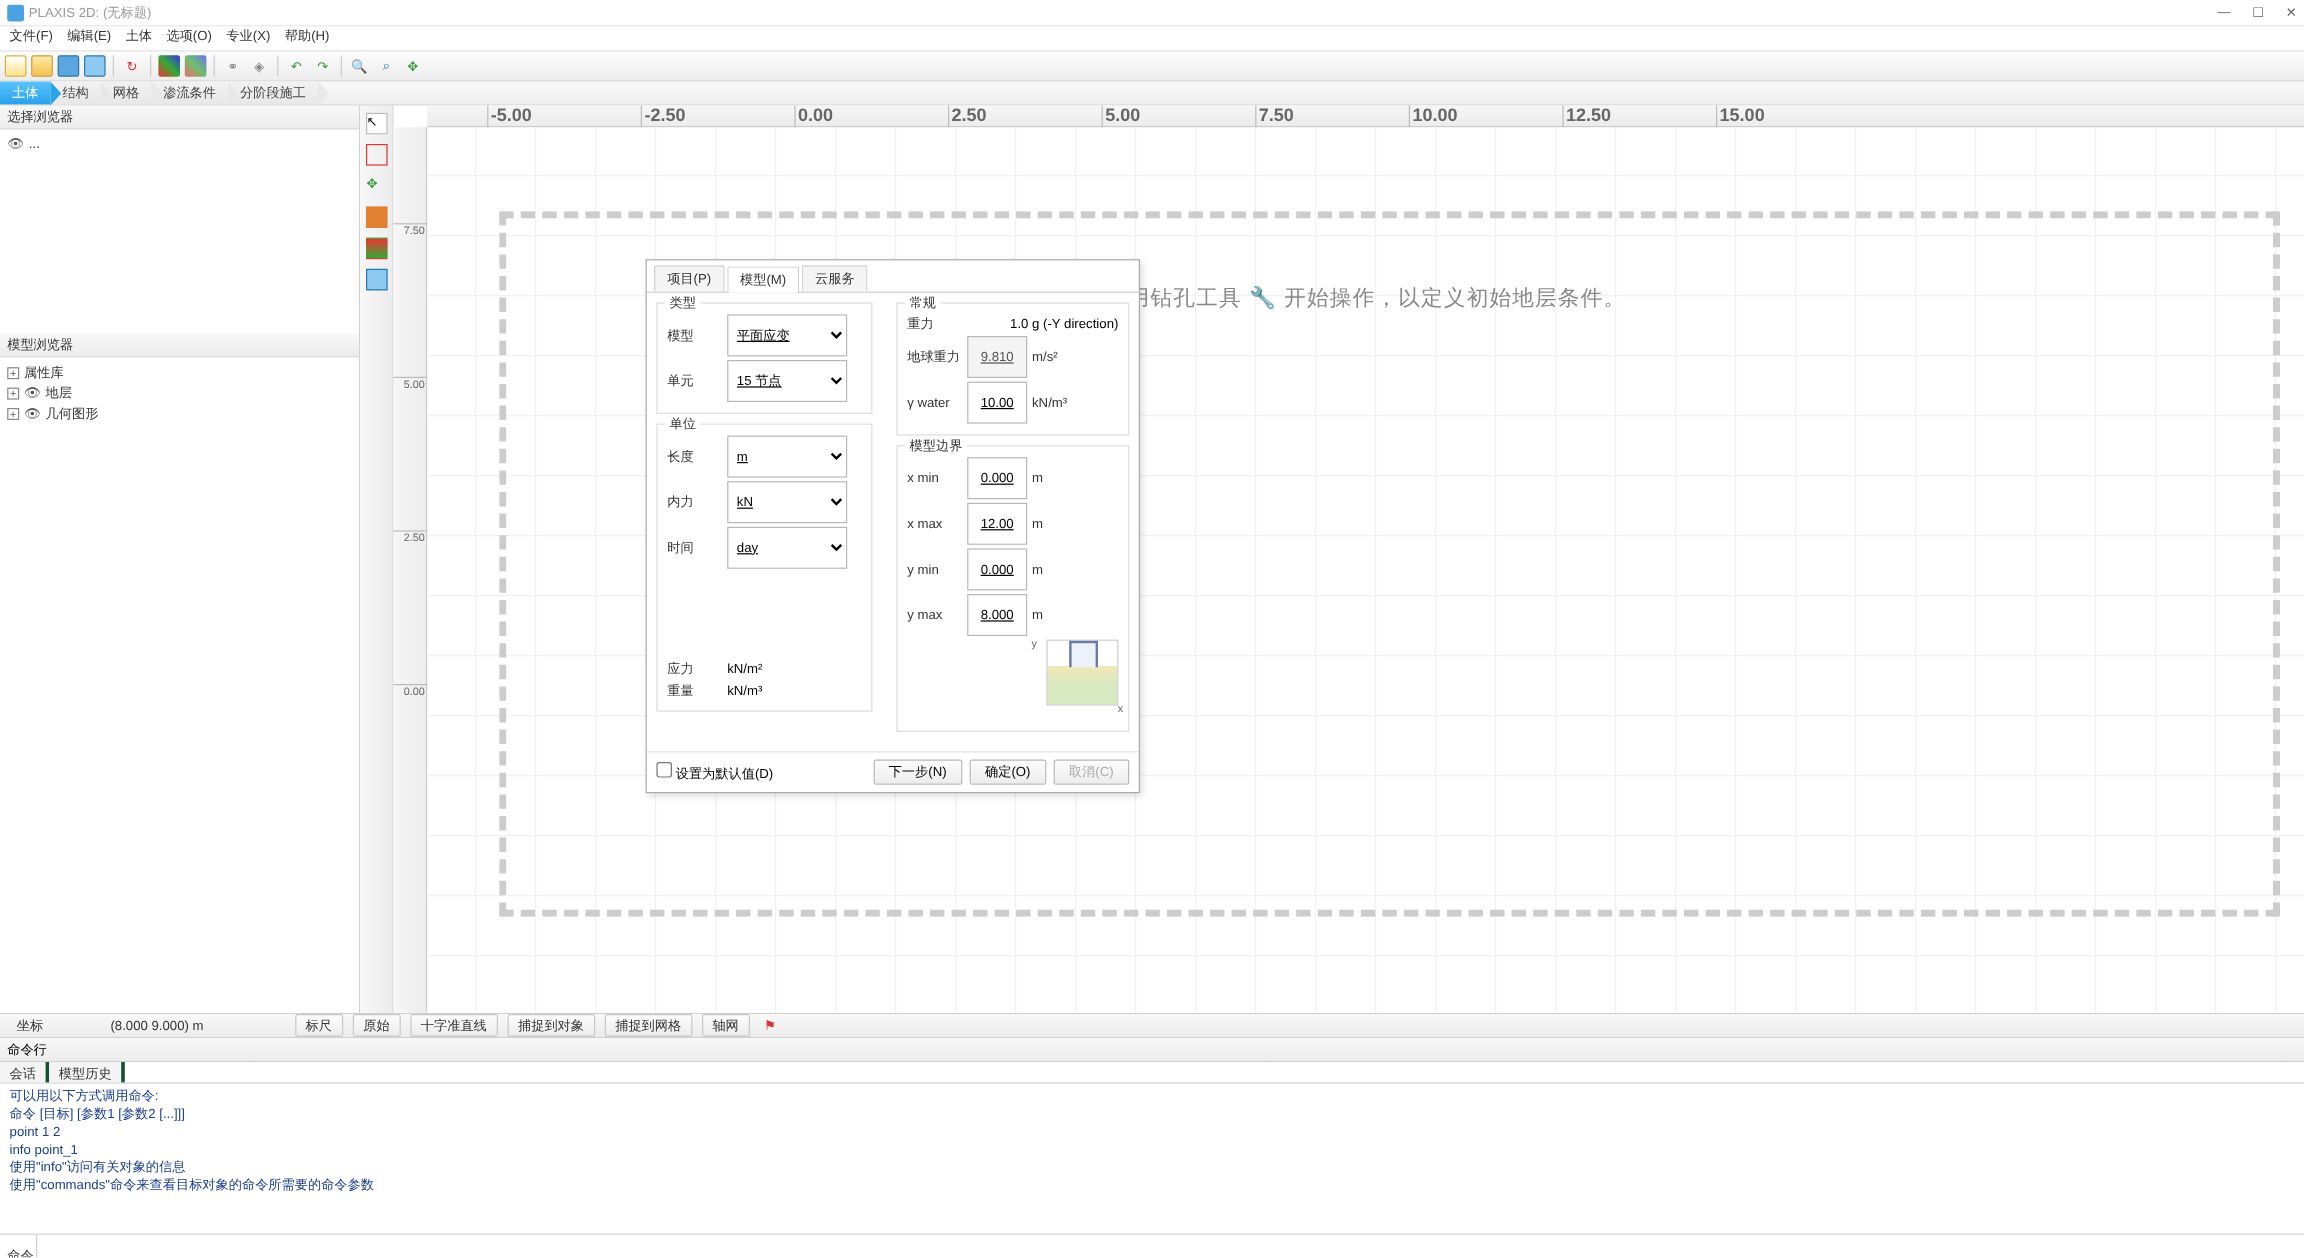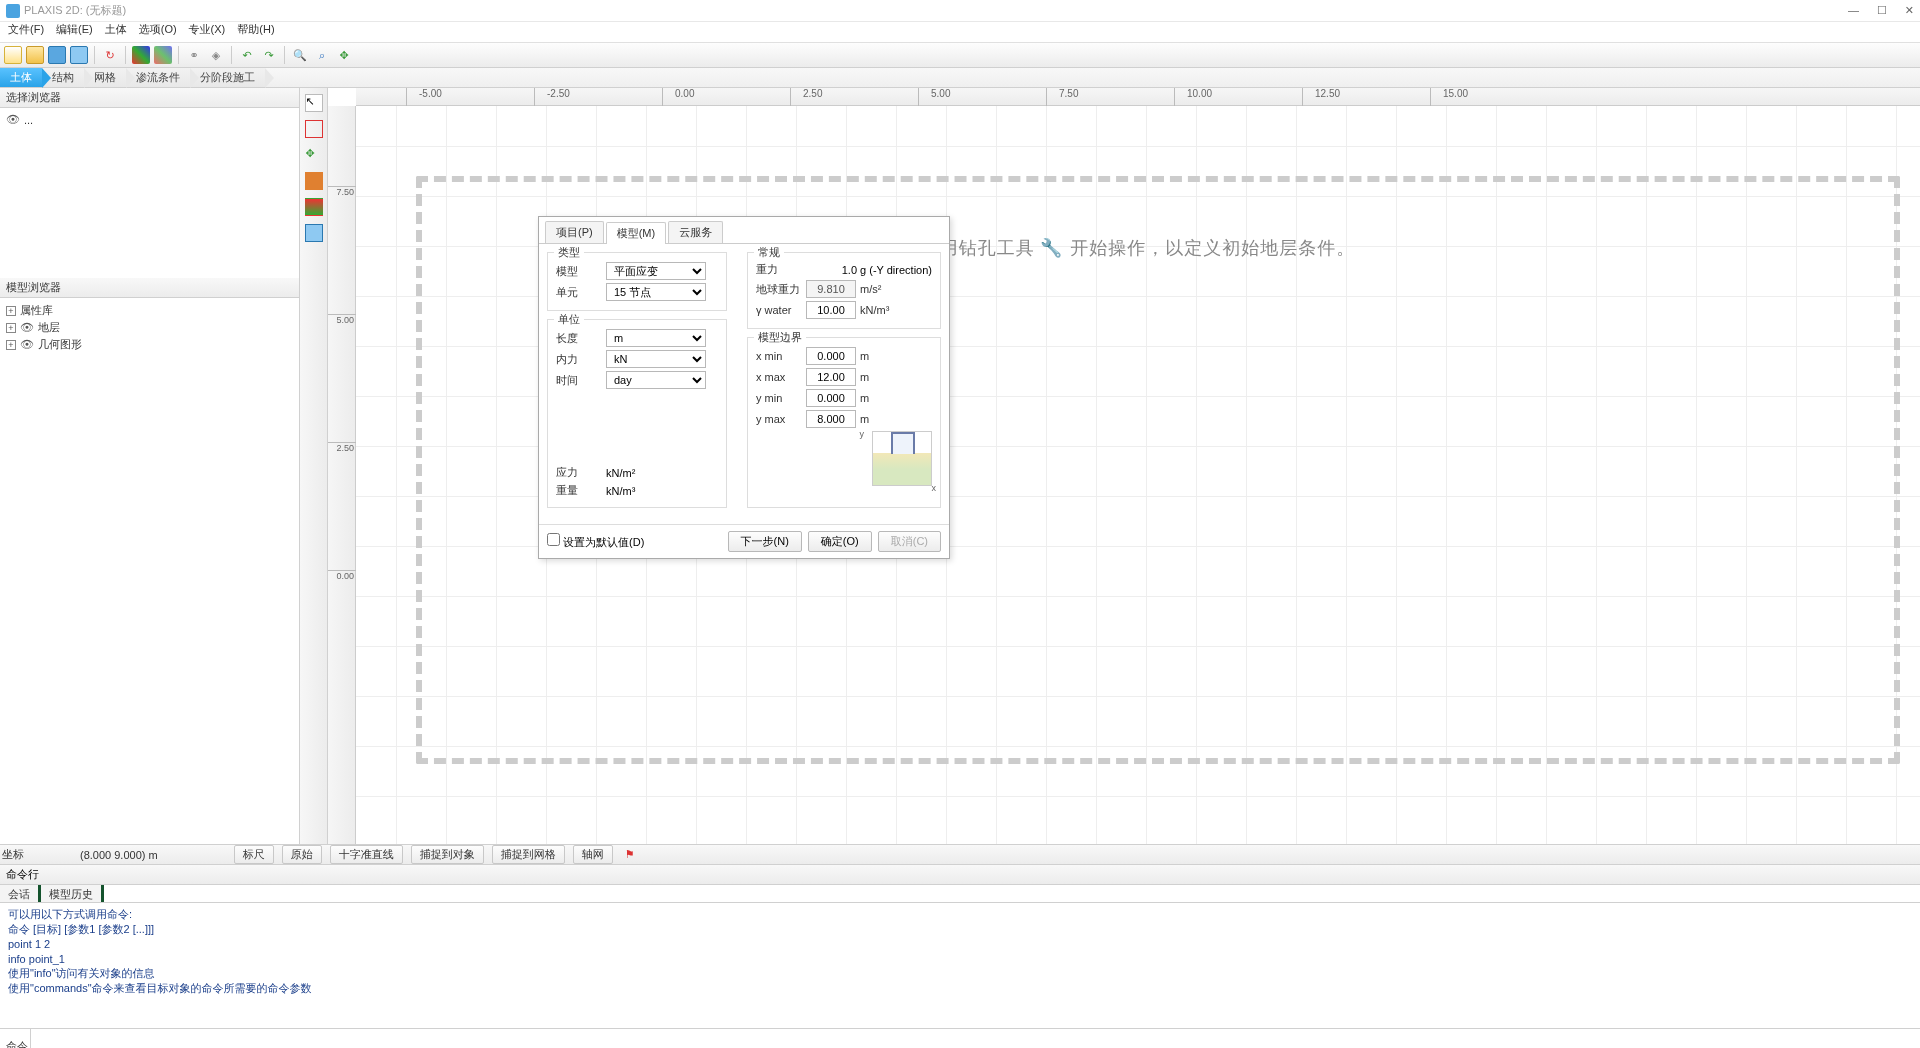--- a/index.html
+++ b/index.html
@@ -21,27 +21,27 @@
 .panel-title { background: linear-gradient(#f8f8f8,#ececec); border-bottom: 1px solid #d0d0d0; padding: 2px 6px; color: #333; }
 .panel-body { flex: 1; background: #fff; padding: 4px 6px; overflow: auto; }
 .tree-row { display: flex; align-items: center; gap: 4px; padding: 1px 0; color: #333;}
 .eye { width: 14px; text-align: center; color: #555; }
 .plus { width: 10px; height: 10px; border: 1px solid #888; font-size: 9px; line-height: 8px; text-align: center; color: #555; }
 .midcol { flex: 1; position: relative; display: flex; }
 .vtoolbar { width: 28px; background: linear-gradient(to right,#f7f7f7,#ececec); border-right: 1px solid #d0d0d0; display: flex; flex-direction: column; align-items: center; padding-top: 6px; gap: 8px; }
 .vbtn { width: 18px; height: 18px; border: 1px solid transparent; }
 .canvas-wrap { flex: 1; position: relative; background: #fff; }
 .ruler-h { position: absolute; top: 0; left: 28px; right: 0; height: 18px; background: linear-gradient(#f6f6f6,#ececec); border-bottom: 1px solid #ccc; font-size: 9px; color: #666; display: flex; }
-.ruler-h .tick { position: absolute; top: 0; height: 18px; border-left: 1px solid #bbb; padding-left: 12px; font-size: 10px; }
+.ruler-h .tick { position: absolute; top: 0; height: 18px; border-left: 1px solid #bbb; padding-left: 2px; font-size: 15px; font-weight: bold; }
 .ruler-v { position: absolute; top: 18px; left: 0; bottom: 0; width: 28px; background: linear-gradient(to right,#f6f6f6,#ececec); border-right: 1px solid #ccc; }
 .ruler-v .tick { position: absolute; left: 0; width: 28px; border-top: 1px solid #bbb; font-size: 9px; color: #666; text-align: right; padding-right: 2px;}
 .canvas { position: absolute; top: 18px; left: 28px; right: 0; bottom: 0; background-image: linear-gradient(#eee 1px, transparent 1px), linear-gradient(90deg, #eee 1px, transparent 1px); background-size: 50px 50px; background-position: -10px -10px; }
 .dashed-box { position: absolute; left: 60px; top: 70px; right: 20px; bottom: 80px; border: 6px dashed #ccc; border-radius: 2px; }
 .hint-text { position: absolute; top: 130px; left: 0; right: 0; text-align: center; font-size: 18px; color: #888; letter-spacing: 1px;}
-.statusbar { height: 20px; background: linear-gradient(#f8f8f8,#ececec); border-top: 1px solid #d0d0d0; display: flex; align-items: center; padding: 0 2px; gap: 8px; color: #333;}
+.statusbar { height: 20px; background: linear-gradient(#f8f8f8,#ececec); border-top: 1px solid #d0d0d0; display: flex; align-items: center; padding: 0 14px; gap: 8px; color: #333;}
 .sbtn { padding: 1px 8px; background: linear-gradient(#fdfdfd,#ececec); border: 1px solid #c8c8c8; border-radius: 2px; }
 .cmdpanel { height: 164px; border-top: 1px solid #d0d0d0; display: flex; flex-direction: column; }
 .cmdtabs { height: 18px; display: flex; border-bottom: 1px solid #d0d0d0; }
 .cmdtab { padding: 2px 8px; color: #333; border-right: 3px solid #14532d; background: #f4f4f4;}
 .cmdtab:first-child { font-weight: normal; }
 .cmdbody { flex: 1; padding: 4px 8px; color: #1a3e8a; font-family: Consolas, monospace; font-size: 11px; overflow: auto; line-height: 1.35; }
 .cmdinput { height: 36px; border-top: 1px solid #d0d0d0; display: flex; align-items: center; }
 .cmdinput .lbl { width: 30px; padding-left: 6px; color: #333;}
 .cmdinput input { flex: 1; border: none; border-left: 1px solid #d0d0d0; height: 100%; padding: 0 4px; outline: none;}
 
@@ -49,21 +49,21 @@
 .dlg-title { padding: 4px 8px; color: #333; background: linear-gradient(#fdfdfd,#f0f0f0); border-bottom: 1px solid #ddd;}
 .dlg-tabs { display: flex; padding: 4px 6px 0 6px; gap: 2px; border-bottom: 1px solid #ccc;}
 .dlg-tab { padding: 3px 10px; border: 1px solid #ccc; border-bottom: none; background: #f4f4f4; color: #333; border-radius: 2px 2px 0 0;}
 .dlg-tab.active { background: #fff; position: relative; top: 1px;}
 .dlg-body { display: flex; padding: 8px; gap: 20px;}
 .fieldset { border: 1px solid #ddd; padding: 6px 8px; position: relative; margin-bottom: 8px;}
 .fieldset > .legend { position: absolute; top: -8px; left: 6px; background: #fff; padding: 0 4px; color: #333;}
 .row { display: flex; align-items: center; margin: 3px 0;}
 .row .lbl { width: 50px; color: #333;}
 .row .lbl2 { width: 50px; color: #333;}
-.row select, .row input[type=text] { border: 1px solid #b8b8b8; height: 18px; padding: 0 3px; background: #fff;}
+.row select, .row input[type=text] { border: 1px solid #b8b8b8; height: 35px; padding: 0 3px; background: #fff; text-decoration: underline;}
 .row select { width: 100px;}
 .row input[type=text] { width: 50px; text-align: center;}
 .unit { margin-left: 4px; color: #333;}
 .dlg-left { width: 180px;}
 .dlg-right { flex: 1;}
 .dlg-footer { display: flex; align-items: center; padding: 6px 8px; border-top: 1px solid #ddd; gap: 6px;}
 .dlg-footer .spacer { flex: 1;}
 .btn { padding: 2px 12px; background: linear-gradient(#fdfdfd,#ececec); border: 1px solid #b8b8b8; border-radius: 2px; text-align: right;}
 .btn.disabled { color: #aaa;}
 .preview { width: 60px; height: 55px; border: 1px solid #ccc; margin-left: auto; position: relative; background: linear-gradient(#fff 40%, #f2e8b8 40%, #d8e8c0 70%);}

